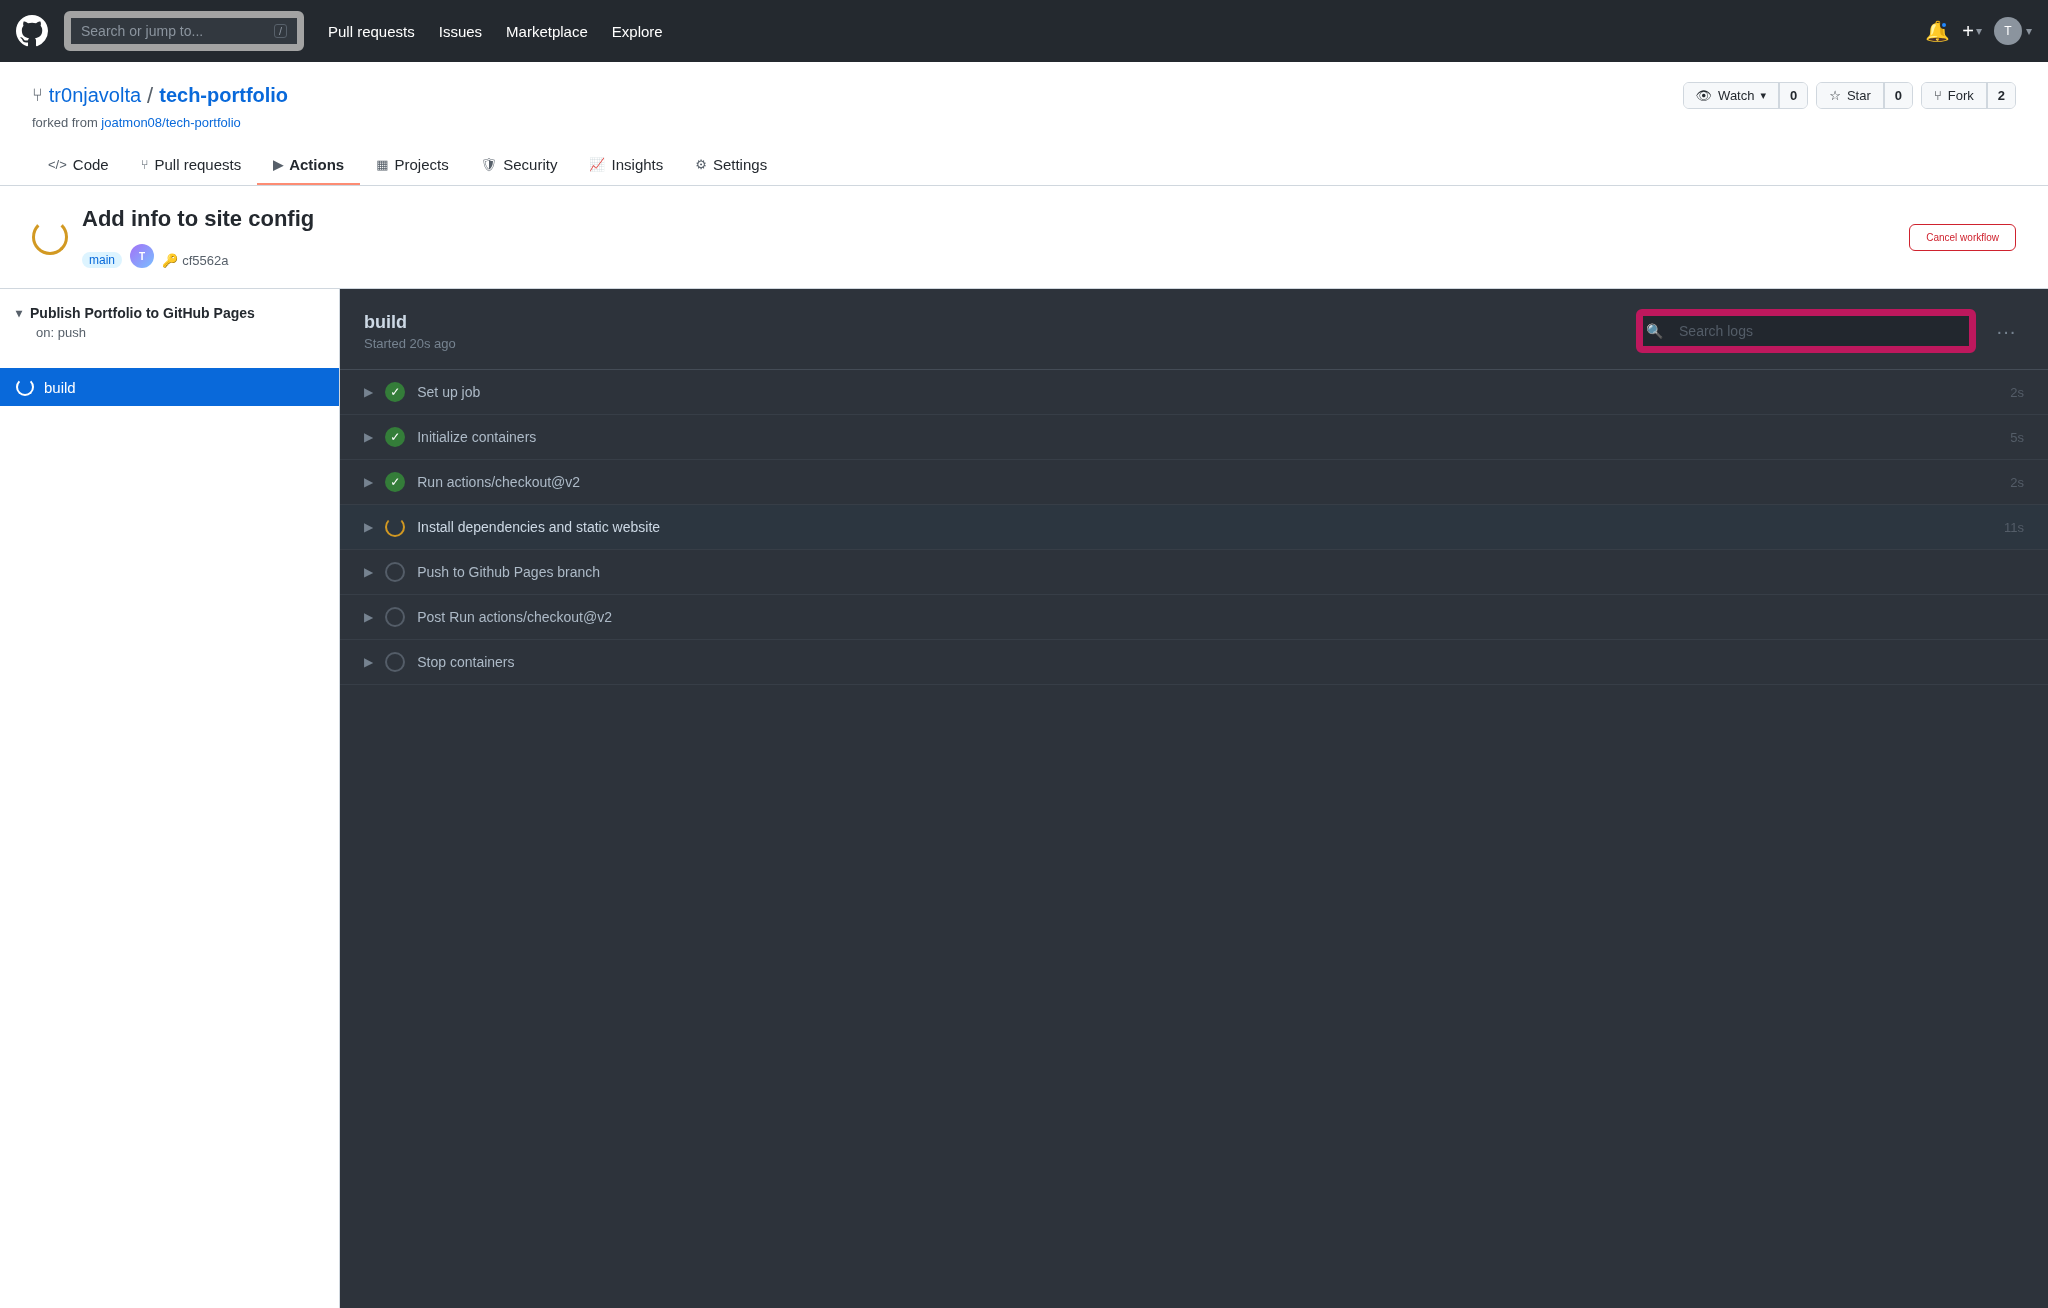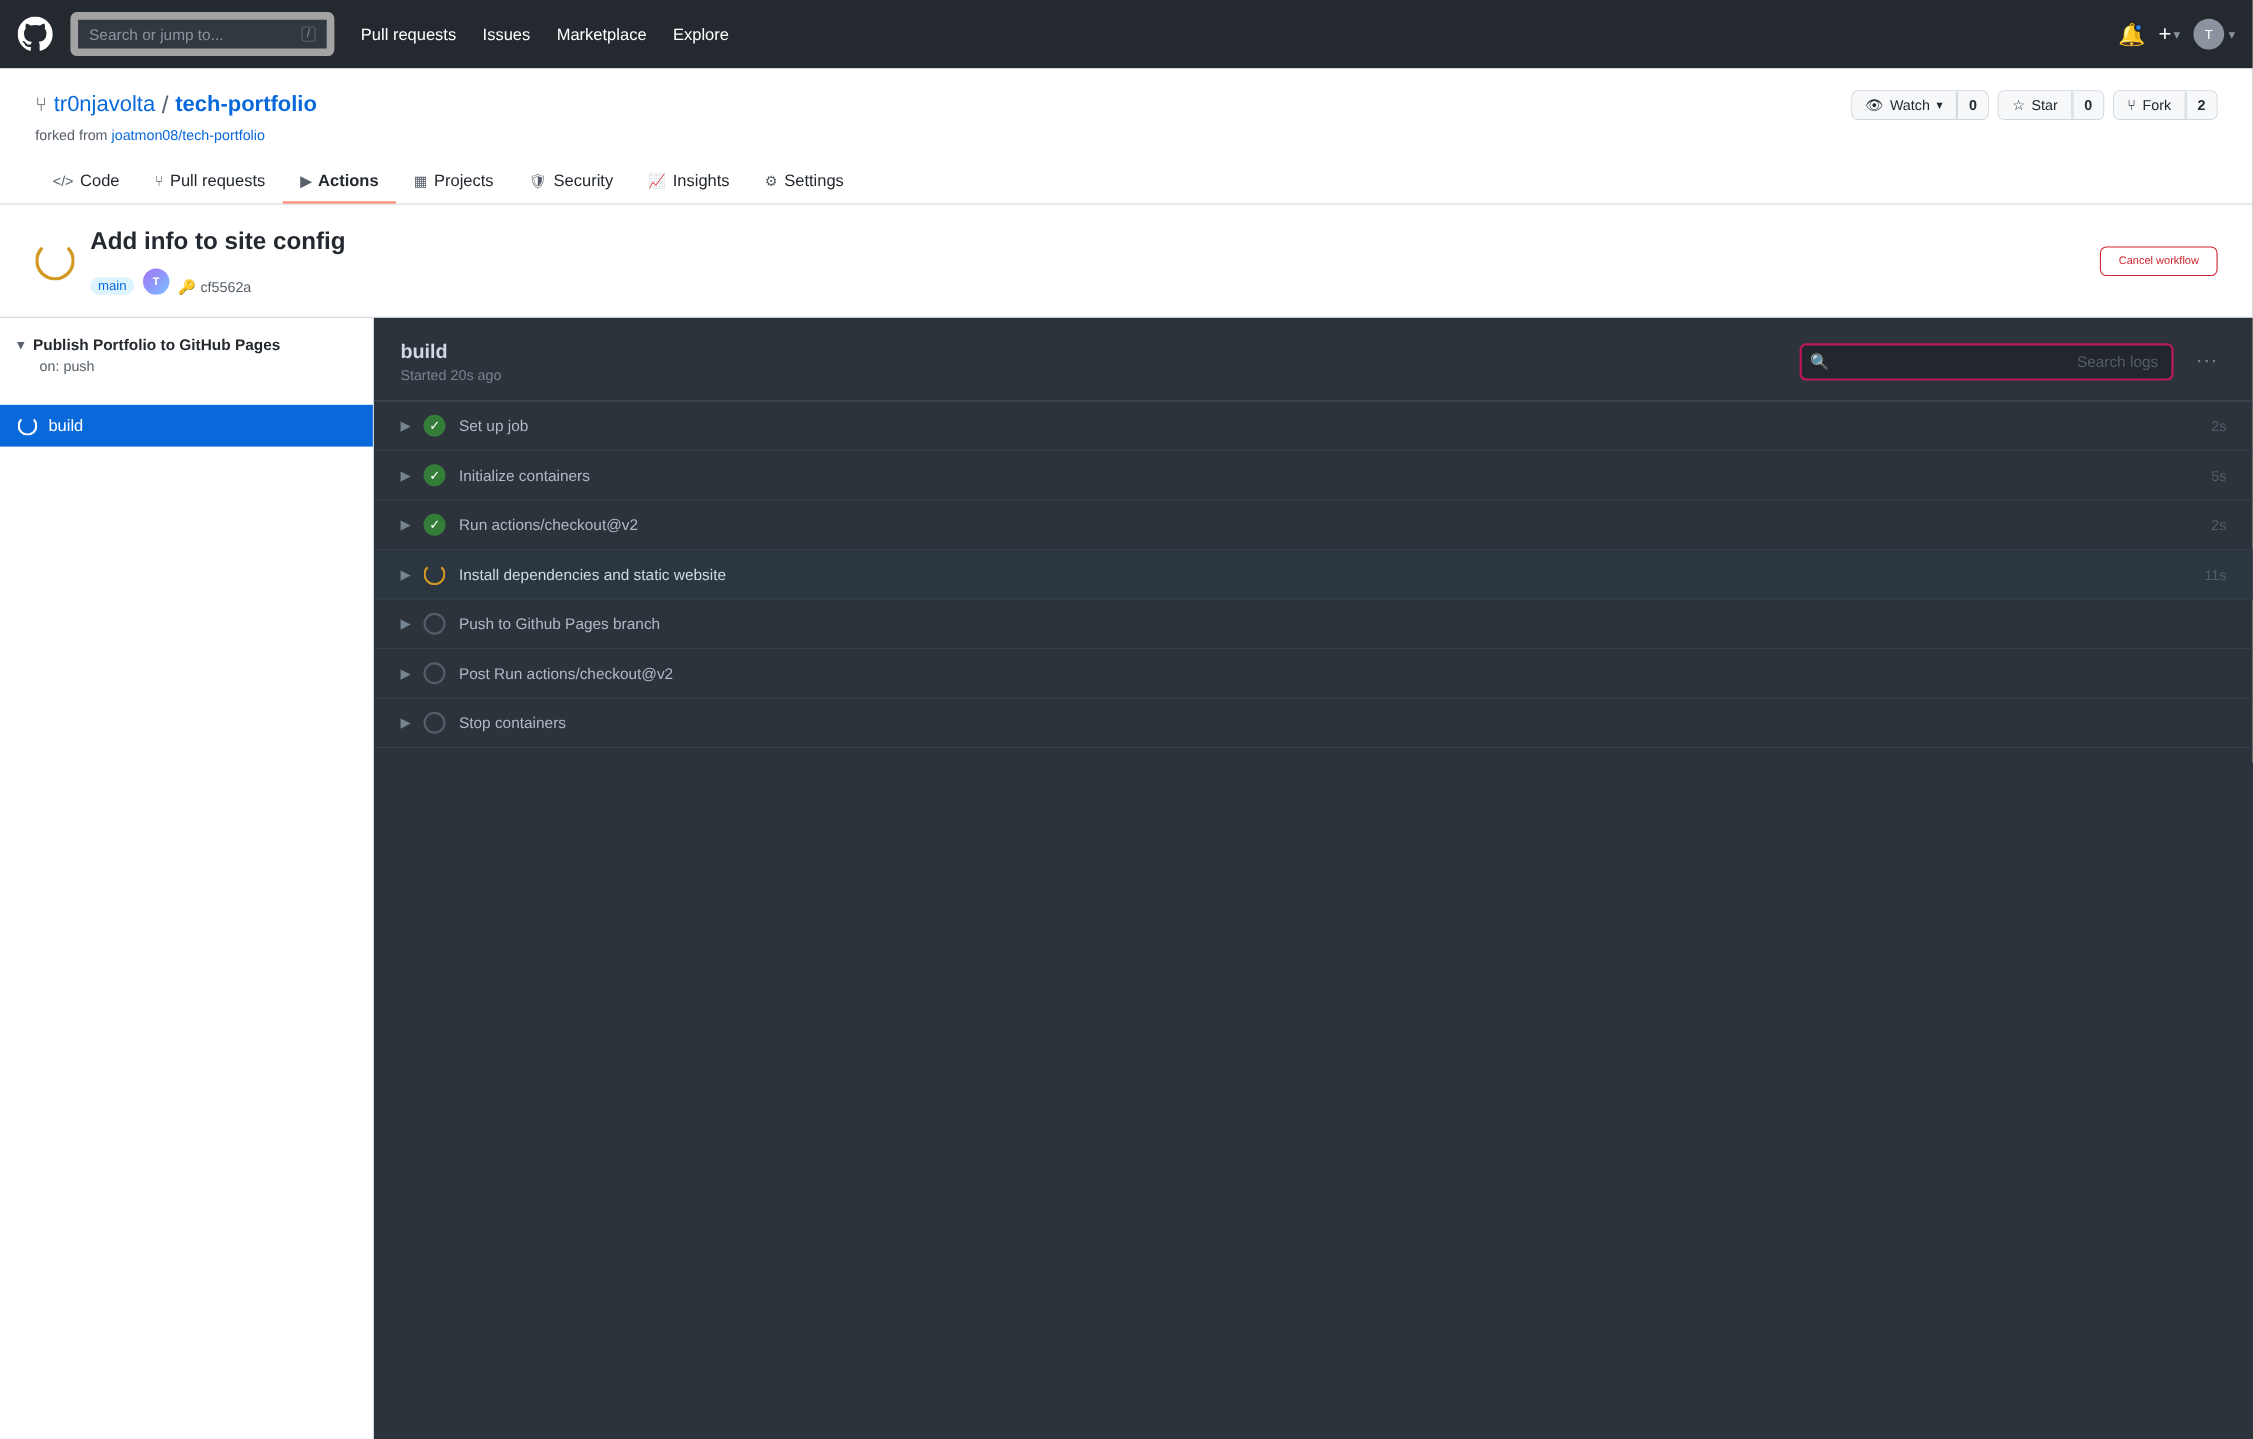--- a/index.html
+++ b/index.html
@@ -213,28 +213,27 @@
     .build-panel-header {
       padding: 20px 24px 16px;
       border-bottom: 1px solid #444c56;
       display: flex; align-items: center; justify-content: space-between;
     }
     .build-title { font-size: 18px; font-weight: 600; color: #cdd9e5; }
     .build-started { font-size: 13px; color: #768390; margin-top: 3px; }
     .build-header-right { display: flex; align-items: center; gap: 12px; }
     .search-logs-input {
       background: #22272e;
-      border: 2px solid #be185d;
+      border: 7px solid #be185d;
       border-radius: 6px;
       padding: 7px 12px 7px 36px;
       color: #adbac7;
       font-size: 14px;
       width: 340px;
       outline: none;
-      text-align: right;
     }
     .search-logs-input::placeholder { color: #545d68; }
     .search-logs-wrapper { position: relative; }
     .search-logs-icon {
       position: absolute; left: 10px; top: 50%; transform: translateY(-50%);
       color: #545d68; font-size: 14px;
     }
     .more-btn {
       background: none; border: none; color: #768390;
       font-size: 20px; cursor: pointer; padding: 4px 8px; border-radius: 4px;

